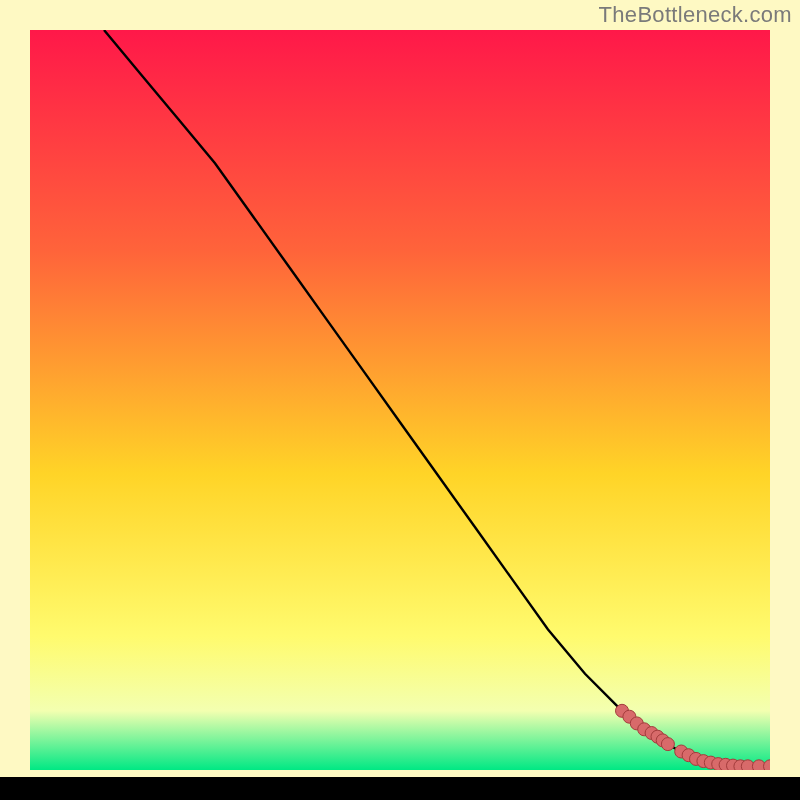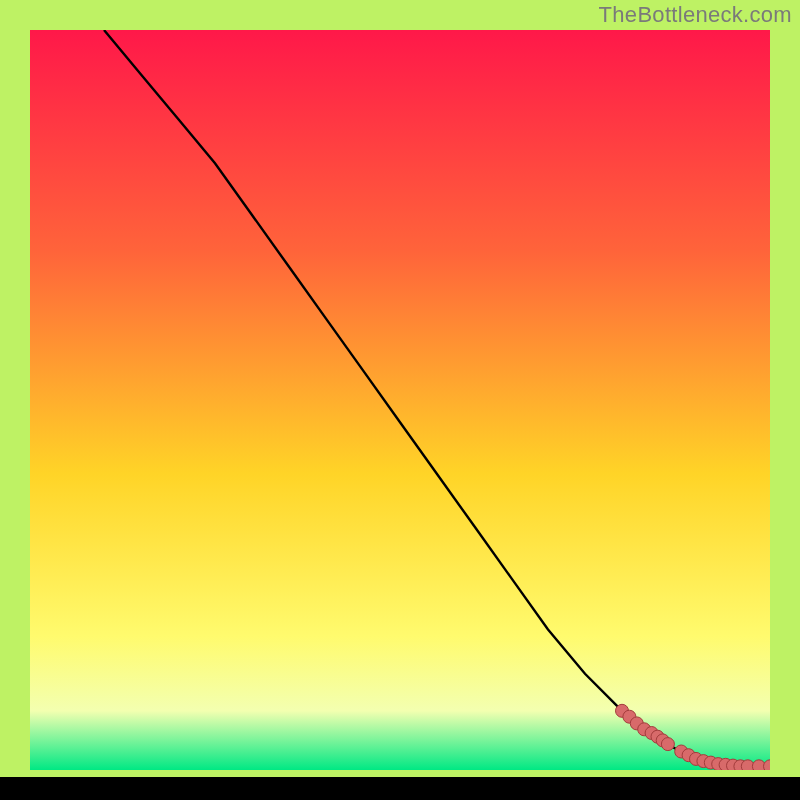--- a/index.html
+++ b/index.html
@@ -8,21 +8,21 @@
     width: 800px;
     height: 800px;
     background: #000;
     font-family: Arial, Helvetica, sans-serif;
     overflow: hidden;
   }
   .frame {
     position: relative;
     width: 800px;
     height: 777px;
-    background: #bef264;
+    background: #fef9c3;
   }
   .watermark {
     position: absolute;
     top: 2px;
     right: 8px;
     color: #7a7a7a;
     font-size: 22px;
     font-weight: 500;
     letter-spacing: 0.3px;
     z-index: 20;

